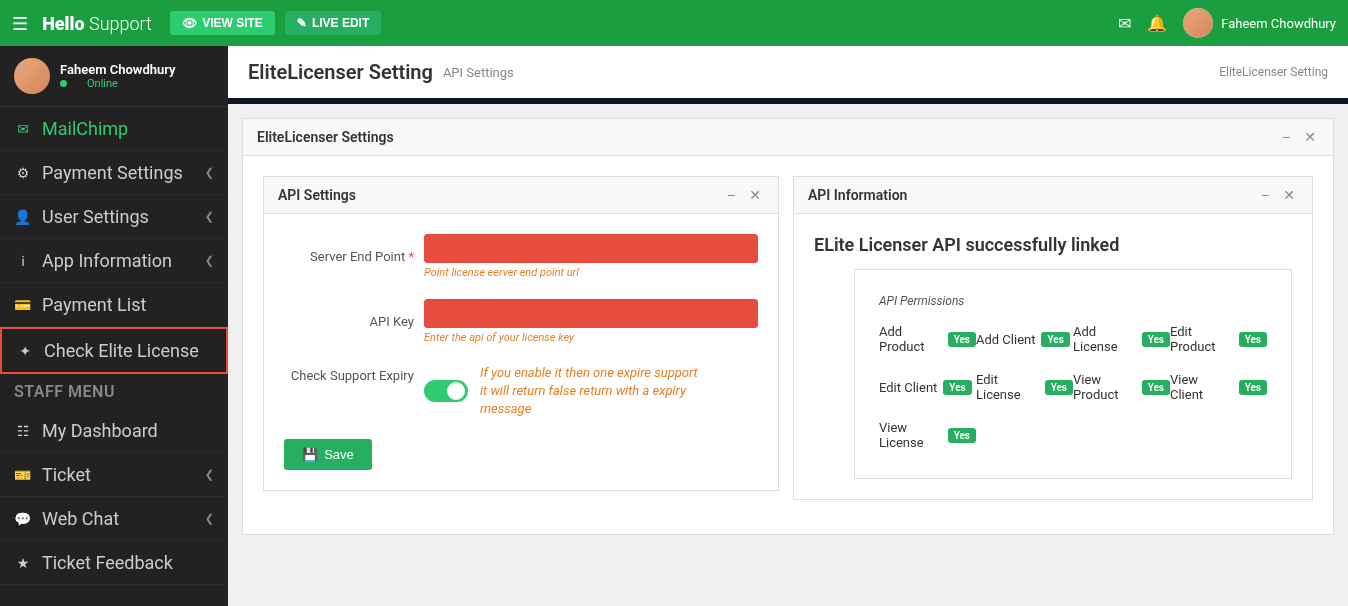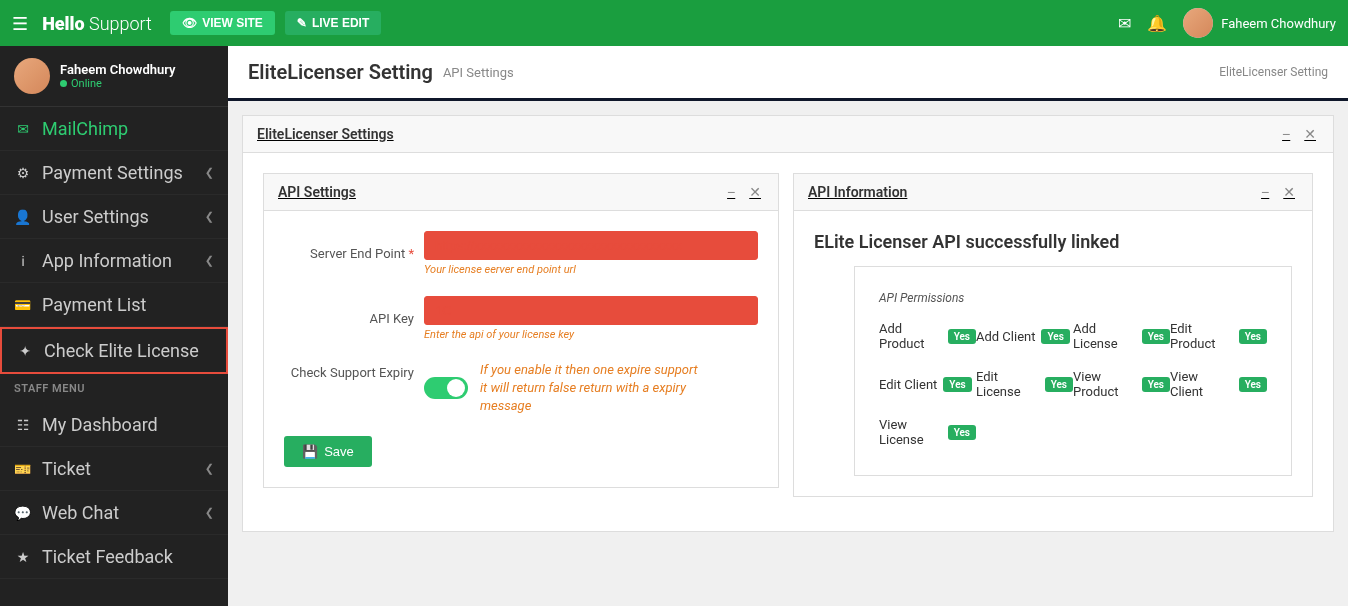--- a/index.html
+++ b/index.html
@@ -20,48 +20,48 @@
     .avatar-img { width: 30px; height: 30px; border-radius: 50%; background: linear-gradient(135deg, #e8a87c, #d4875a); }
 
     
     .layout { display: flex; flex: 1; overflow: hidden; }
 
     
     .sidebar { width: 228px; background: #222; flex-shrink: 0; overflow-y: auto; display: flex; flex-direction: column; }
     .sidebar-user { padding: 12px 14px; display: flex; align-items: center; gap: 10px; border-bottom: 1px solid #333; }
     .sidebar-user-avatar { width: 36px; height: 36px; border-radius: 50%; background: linear-gradient(135deg, #e8a87c, #d4875a); flex-shrink: 0; }
     .sidebar-user-name { color: white; font-size: 13px; font-weight: 600; }
-    .sidebar-user-status { color: #2ecc71; font-size: 11px; display: flex; align-items: center; gap: 4px; }
+    .sidebar-user-status { color: #2ecc71; font-size: 11px; display: flex; align-items: center; gap: 20px; }
     .status-dot { width: 7px; height: 7px; border-radius: 50%; background: #2ecc71; display: inline-block; }
 
     .sidebar-nav { flex: 1; }
     .nav-item { display: flex; align-items: center; padding: 11px 14px; color: #ccc; cursor: pointer; border-bottom: 1px solid #2a2a2a; gap: 10px; position: relative; }
     .nav-icon { font-size: 14px; width: 18px; text-align: center; }
     .nav-label { flex: 1; font-size: 18px; }
     .nav-arrow { font-size: 11px; color: #888; }
-    .nav-section-label { padding: 8px 14px; color: #888; font-size: 11px; font-weight: 600; text-transform: uppercase; letter-spacing: 0.5px; }
+    .nav-section-label { padding: 8px 14px; color: #888; font-size: 16px; font-weight: 600; text-transform: uppercase; letter-spacing: 0.5px; }
     .mailchimp-item { display: flex; align-items: center; padding: 11px 14px; color: #2ecc71; cursor: pointer; border-bottom: 1px solid #2a2a2a; gap: 10px; }
     .mailchimp-icon { color: #2ecc71; font-size: 14px; }
 
     
     .main { flex: 1; overflow: auto; padding: 0; background: #f0f0f0; }
 
     
-    .page-header { background: white; padding: 14px 20px; display: flex; align-items: center; justify-content: space-between; border-bottom: 3px solid #0f172a; }
+    .page-header { background: white; padding: 14px 20px; display: flex; align-items: center; justify-content: space-between; border-bottom: 6px solid #0f172a; }
     .page-header-left { display: flex; align-items: center; gap: 10px; }
     .page-title { font-size: 20px; font-weight: 600; color: #333; }
     .page-subtitle { font-size: 13px; color: #888; }
     .breadcrumb { font-size: 12px; color: #888; }
 
     
     .content-area { padding: 14px; }
 
     
     .panel { background: white; border: 1px solid #ddd; margin-bottom: 14px; }
-    .panel-header { background: #f8f8f8; padding: 10px 14px; border-bottom: 1px solid #ddd; display: flex; align-items: center; justify-content: space-between; text-decoration: underline; }
+    .panel-header { background: #f8f8f8; padding: 10px 14px; border-bottom: 1px solid #ddd; display: flex; align-items: center; justify-content: space-between; }
     .panel-title { font-size: 14px; font-weight: 600; color: #333; }
     .panel-controls { display: flex; gap: 8px; }
     .panel-ctrl { background: none; border: none; cursor: pointer; color: #888; font-size: 14px; padding: 0 3px; }
     .panel-body { padding: 20px; }
 
     
     .two-col { display: flex; gap: 14px; }
     .col-left { flex: 1; }
     .col-right { width: 520px; }
 
@@ -233,21 +233,21 @@
                 </div>
                 <div class="panel-body">
 
                   <div class="form-row">
                     <label class="form-label">
                       <span>Server End Point</span>
                       <span class="required"> *</span>
                     </label>
                     <div class="form-input-wrap">
                       <input type="text" class="form-input redacted" value="https://xxxxxxxxxxxxxxxxxxxxxxxxxxxxxxxx" style="color: rgb(231, 76, 60); background: rgb(231, 76, 60); border-color: rgb(231, 76, 60);">
-                      <div class="form-hint">Your license eerver end point url</div>
+                      <div class="form-hint">Point license eerver end point url</div>
                     </div>
                   </div>
 
                   <div class="form-row">
                     <label class="form-label">API Key</label>
                     <div class="form-input-wrap">
                       <input type="text" class="form-input" value="1C" style="border-color: rgb(231, 76, 60); background: rgb(231, 76, 60); color: rgb(231, 76, 60);">
                       <div class="form-hint">Enter the api of your license key</div>
                     </div>
                   </div>

